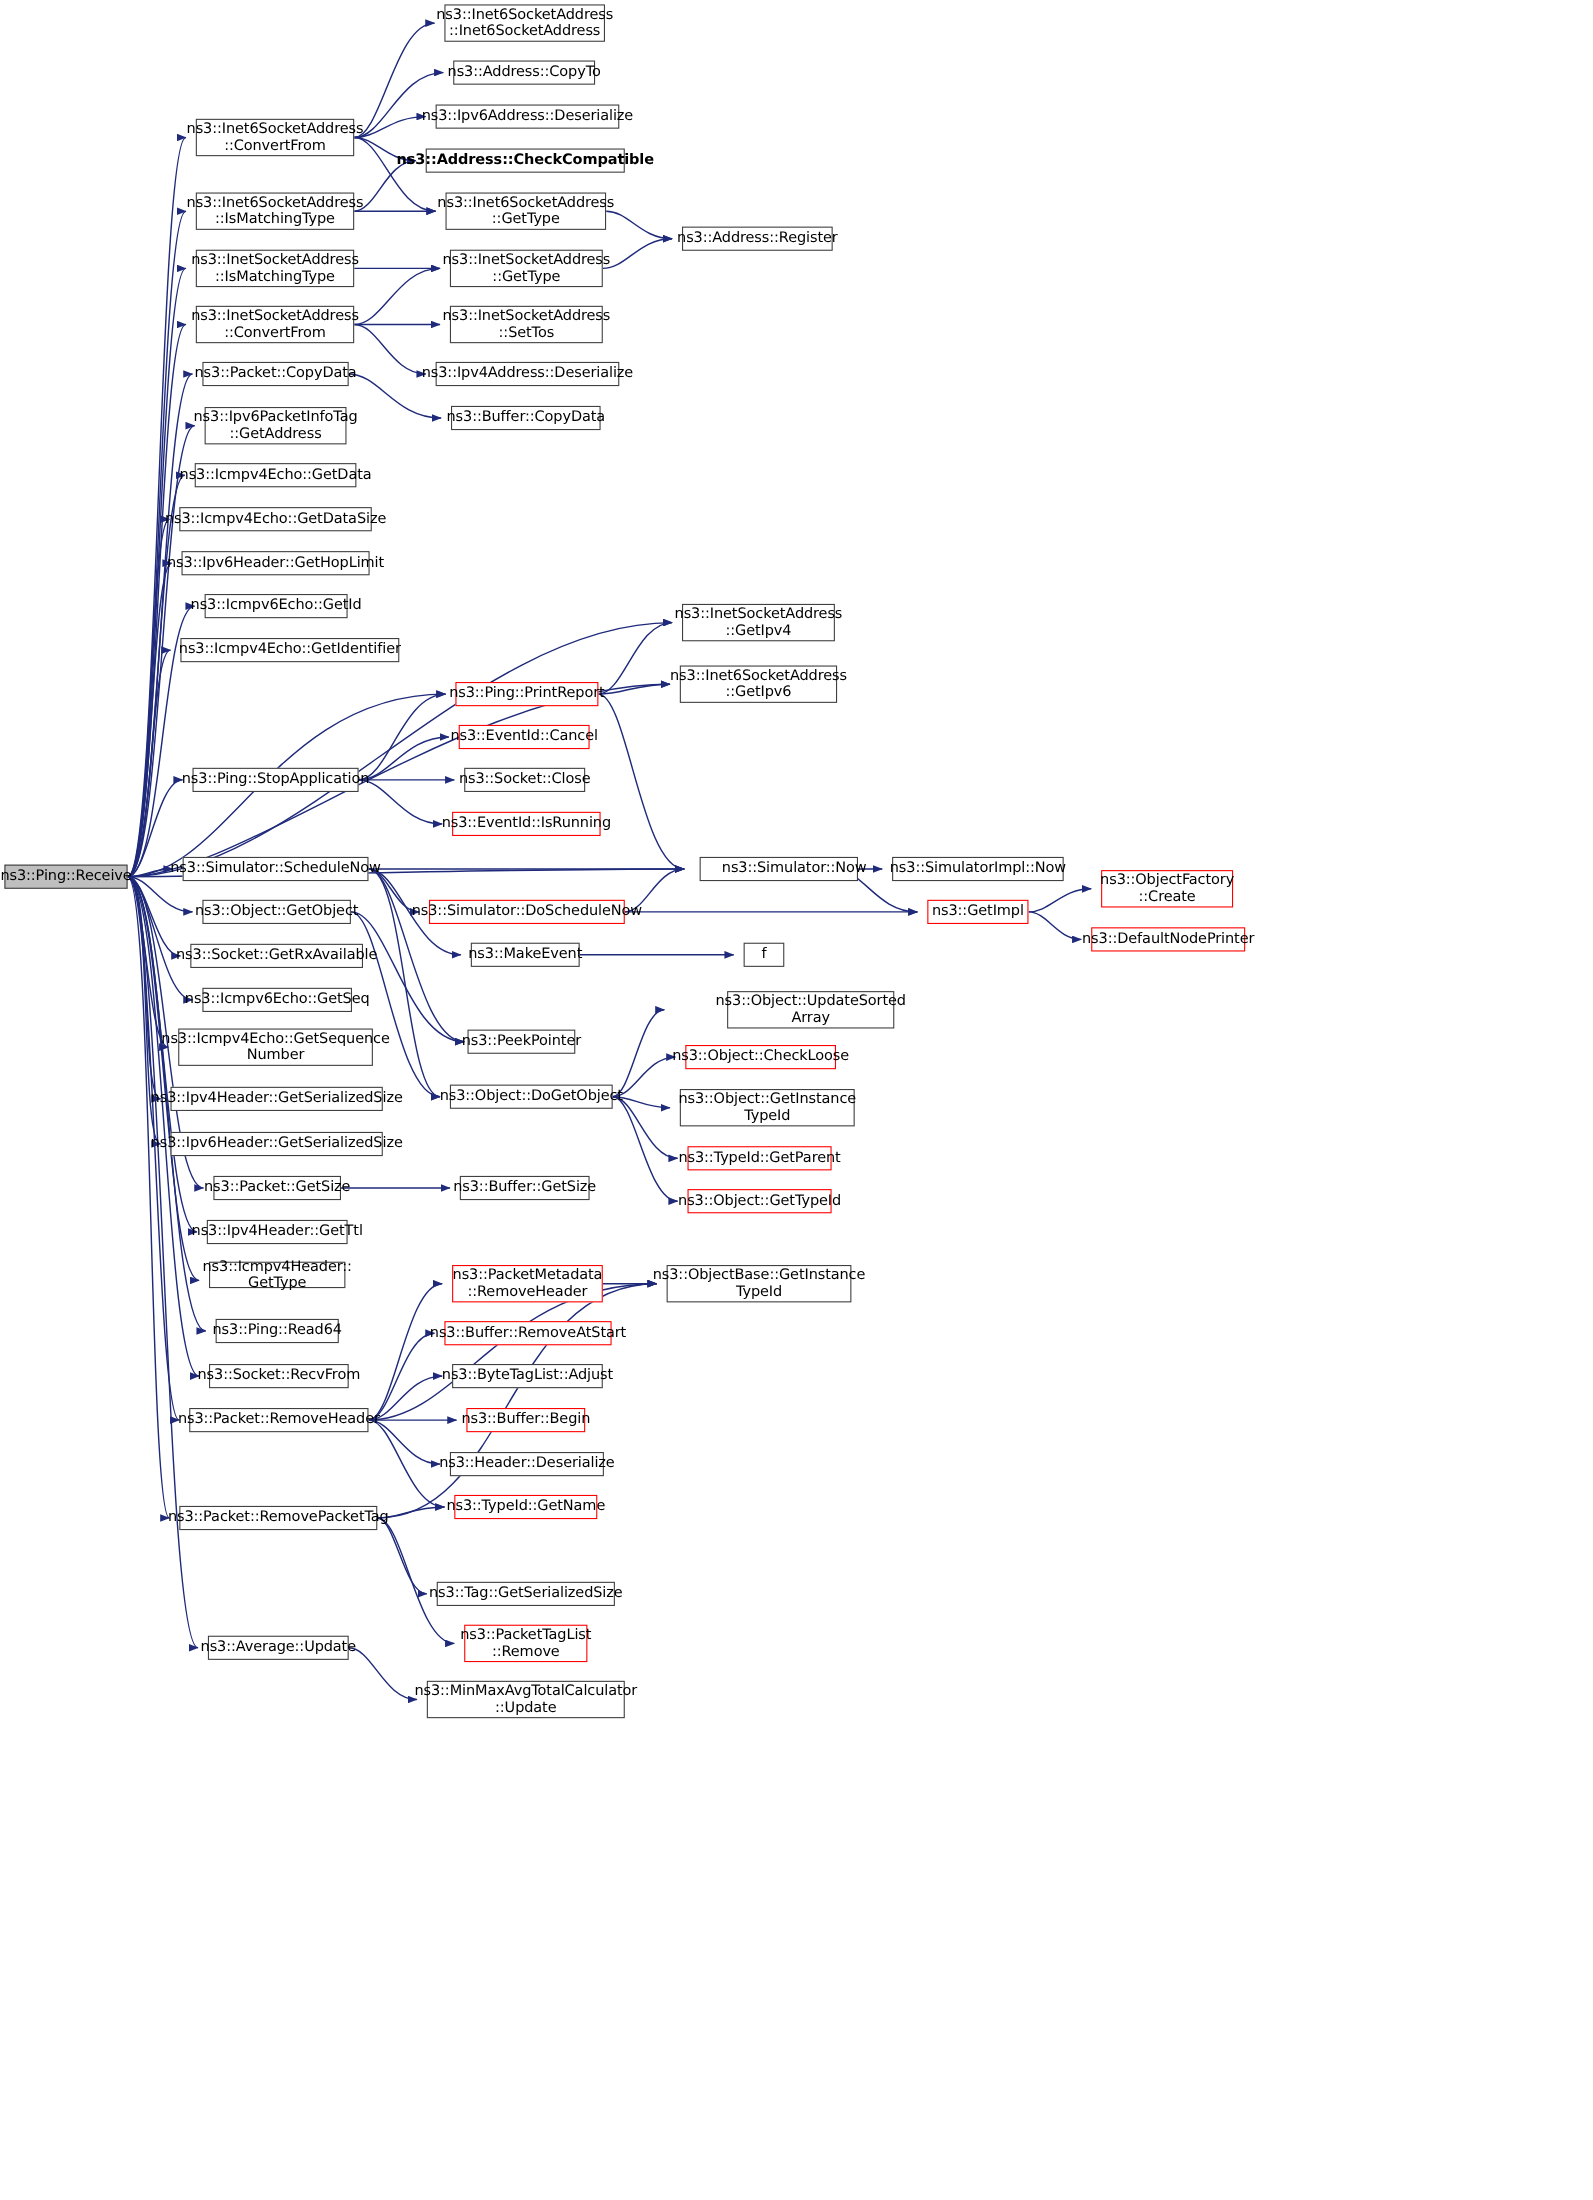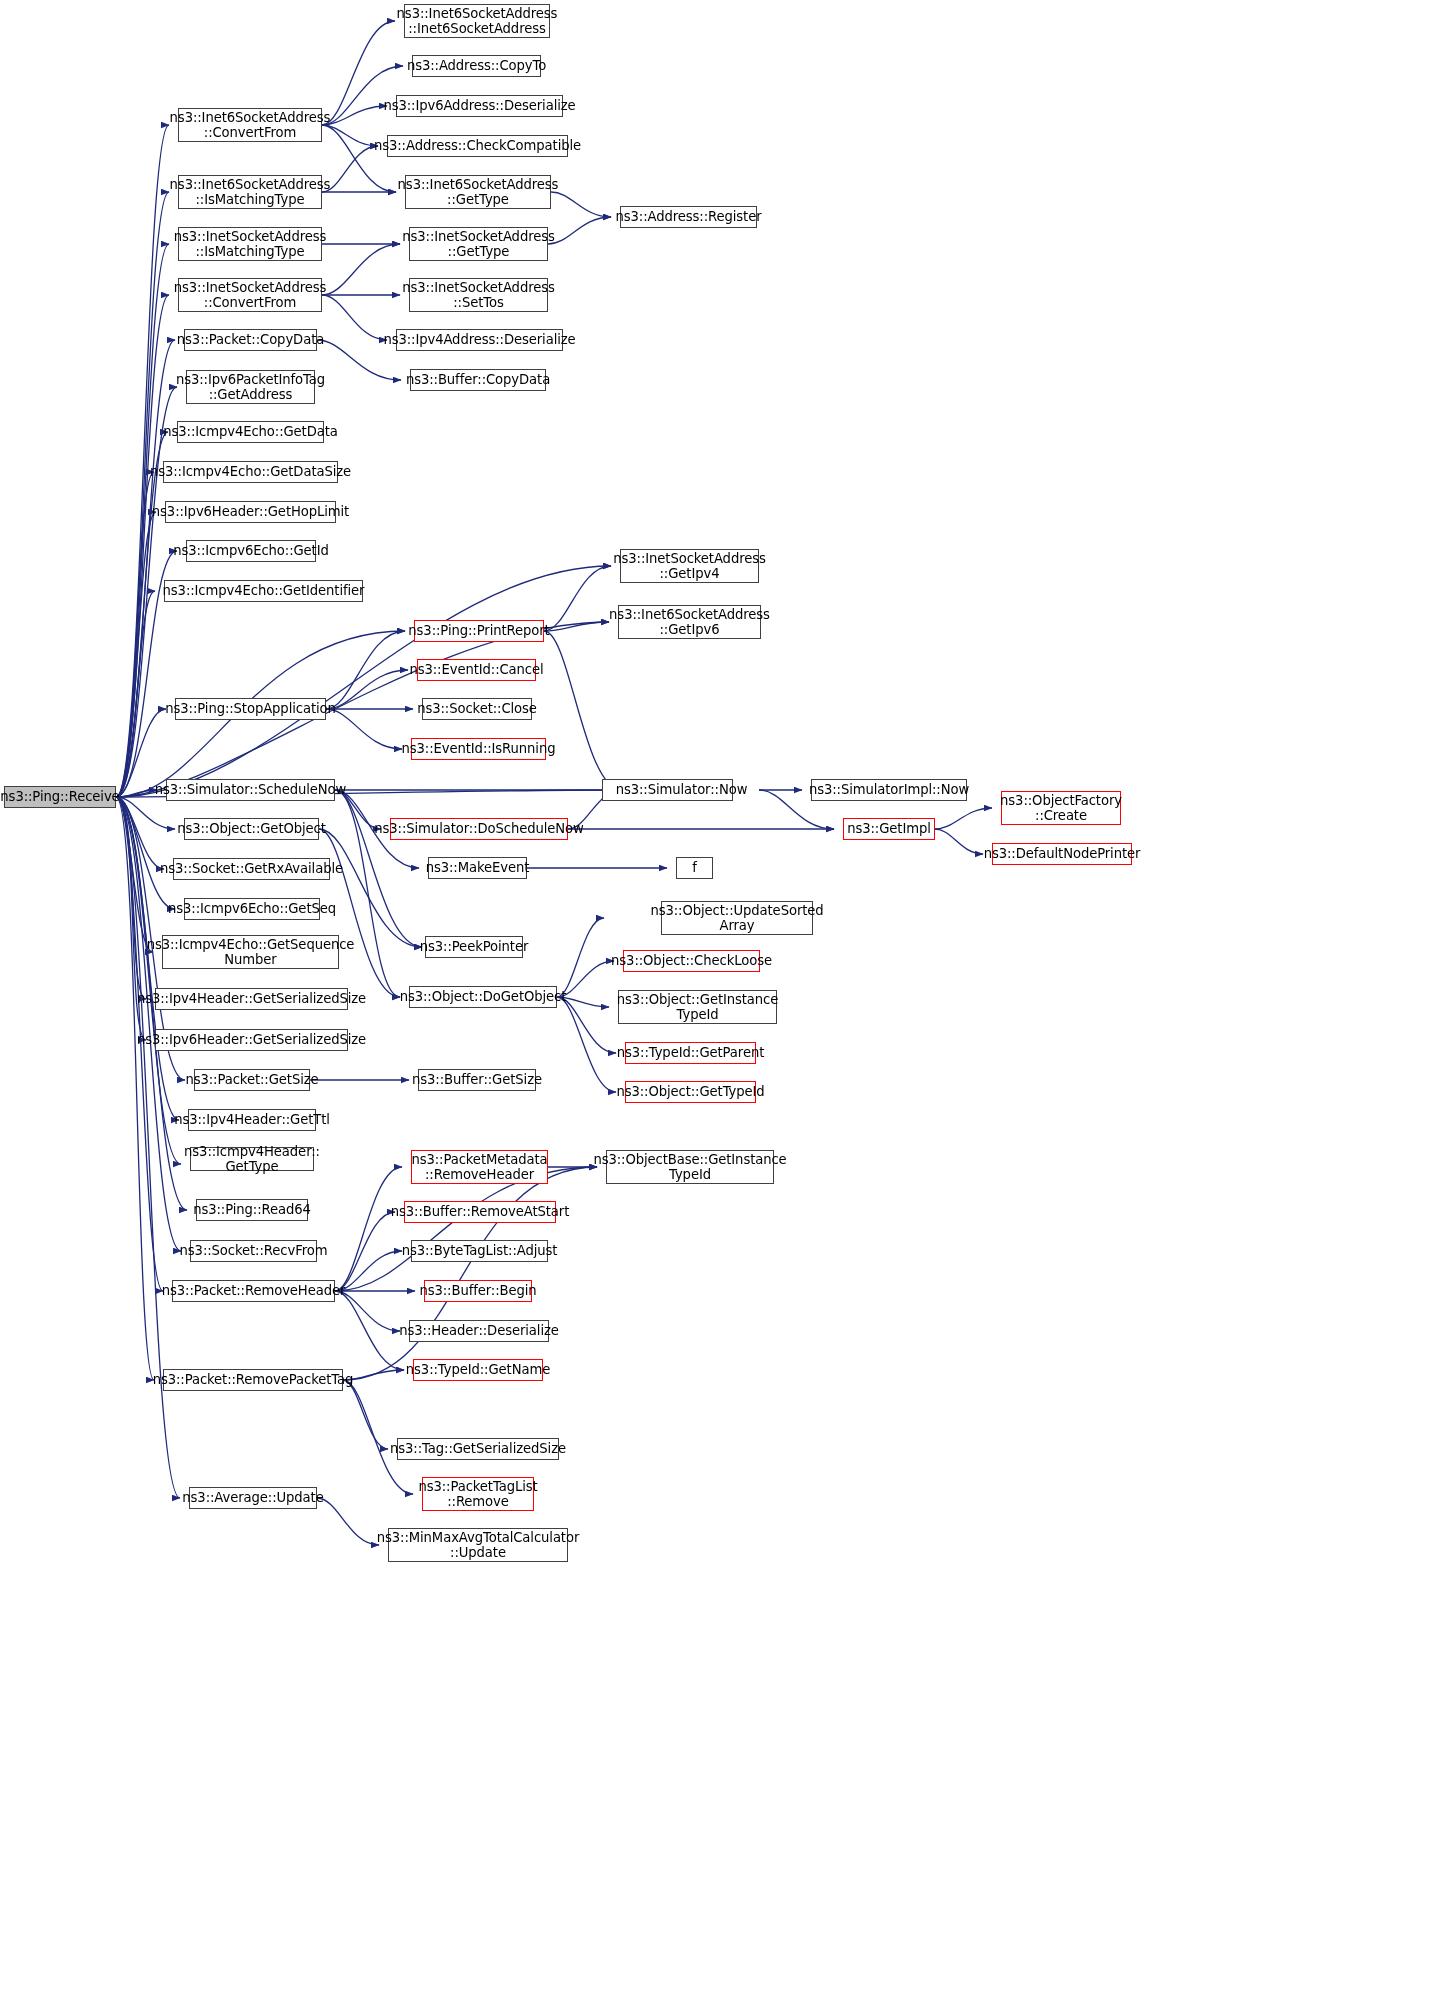--- a/index.html
+++ b/index.html
@@ -179,21 +179,21 @@
 GetType</div>
       <div class="node" style="left: 196px; top: 1199px; width: 112px; height: 22px;">ns3::Ping::Read64</div>
       <div class="node" style="left: 190px; top: 1240px; width: 127px; height: 22px;">ns3::Socket::RecvFrom</div>
       <div class="node" style="left: 172px; top: 1280px; width: 163px; height: 22px;">ns3::Packet::RemoveHeader</div>
       <div class="node" style="left: 163px; top: 1369px; width: 180px; height: 22px;">ns3::Packet::RemovePacketTag</div>
       <div class="node" style="left: 189px; top: 1487px; width: 128px; height: 22px;">ns3::Average::Update</div>
       <div class="node" style="left: 404px; top: 4px; width: 146px; height: 34px;">ns3::Inet6SocketAddress
 ::Inet6SocketAddress</div>
       <div class="node" style="left: 412px; top: 55px; width: 129px; height: 22px;">ns3::Address::CopyTo</div>
       <div class="node" style="left: 396px; top: 95px; width: 167px; height: 22px;">ns3::Ipv6Address::Deserialize</div>
-      <div class="node" style="left: 387px; top: 135px; width: 181px; height: 22px;">ns3::Address::CheckCompatible</div>
+      <div class="node" style="left: 387px; top: 135px; width: 181px; height: 22px; font-weight: bold;">ns3::Address::CheckCompatible</div>
       <div class="node" style="left: 405px; top: 175px; width: 146px; height: 34px;">ns3::Inet6SocketAddress
 ::GetType</div>
       <div class="node" style="left: 409px; top: 227px; width: 139px; height: 34px;">ns3::InetSocketAddress
 ::GetType</div>
       <div class="node" style="left: 409px; top: 278px; width: 139px; height: 34px;">ns3::InetSocketAddress
 ::SetTos</div>
       <div class="node" style="left: 396px; top: 329px; width: 167px; height: 22px;">ns3::Ipv4Address::Deserialize</div>
       <div class="node" style="left: 410px; top: 369px; width: 136px; height: 22px;">ns3::Buffer::CopyData</div>
       <div class="node red" style="left: 414px; top: 620px; width: 130px; height: 22px;">ns3::Ping::PrintReport</div>
       <div class="node red" style="left: 417px; top: 659px; width: 119px; height: 22px;">ns3::EventId::Cancel</div>
@@ -214,21 +214,21 @@
       <div class="node" style="left: 397px; top: 1438px; width: 162px; height: 22px;">ns3::Tag::GetSerializedSize</div>
       <div class="node red" style="left: 422px; top: 1477px; width: 112px; height: 34px;">ns3::PacketTagList
 ::Remove</div>
       <div class="node" style="left: 388px; top: 1528px; width: 180px; height: 34px;">ns3::MinMaxAvgTotalCalculator
 ::Update</div>
       <div class="node" style="left: 620px; top: 206px; width: 137px; height: 22px;">ns3::Address::Register</div>
       <div class="node" style="left: 620px; top: 549px; width: 139px; height: 34px;">ns3::InetSocketAddress
 ::GetIpv4</div>
       <div class="node" style="left: 618px; top: 605px; width: 143px; height: 34px;">ns3::Inet6SocketAddress
 ::GetIpv6</div>
-      <div class="node" style="left: 602px; top: 779px; width: 131px; height: 22px; padding-left: 32px;">ns3::Simulator::Now</div>
+      <div class="node" style="left: 636px; top: 779px; width: 144px; height: 22px; padding-left: 32px;">ns3::Simulator::Now</div>
       <div class="node" style="left: 676px; top: 857px; width: 37px; height: 22px;">f</div>
       <div class="node" style="left: 613px; top: 901px; width: 152px; height: 34px; margin-left: 48px;">ns3::Object::UpdateSorted
 Array</div>
       <div class="node red" style="left: 623px; top: 950px; width: 137px; height: 22px;">ns3::Object::CheckLoose</div>
       <div class="node" style="left: 618px; top: 990px; width: 159px; height: 34px;">ns3::Object::GetInstance
 TypeId</div>
       <div class="node red" style="left: 625px; top: 1042px; width: 131px; height: 22px;">ns3::TypeId::GetParent</div>
       <div class="node red" style="left: 625px; top: 1081px; width: 131px; height: 22px;">ns3::Object::GetTypeId</div>
       <div class="node" style="left: 606px; top: 1150px; width: 168px; height: 34px;">ns3::ObjectBase::GetInstance
 TypeId</div>

